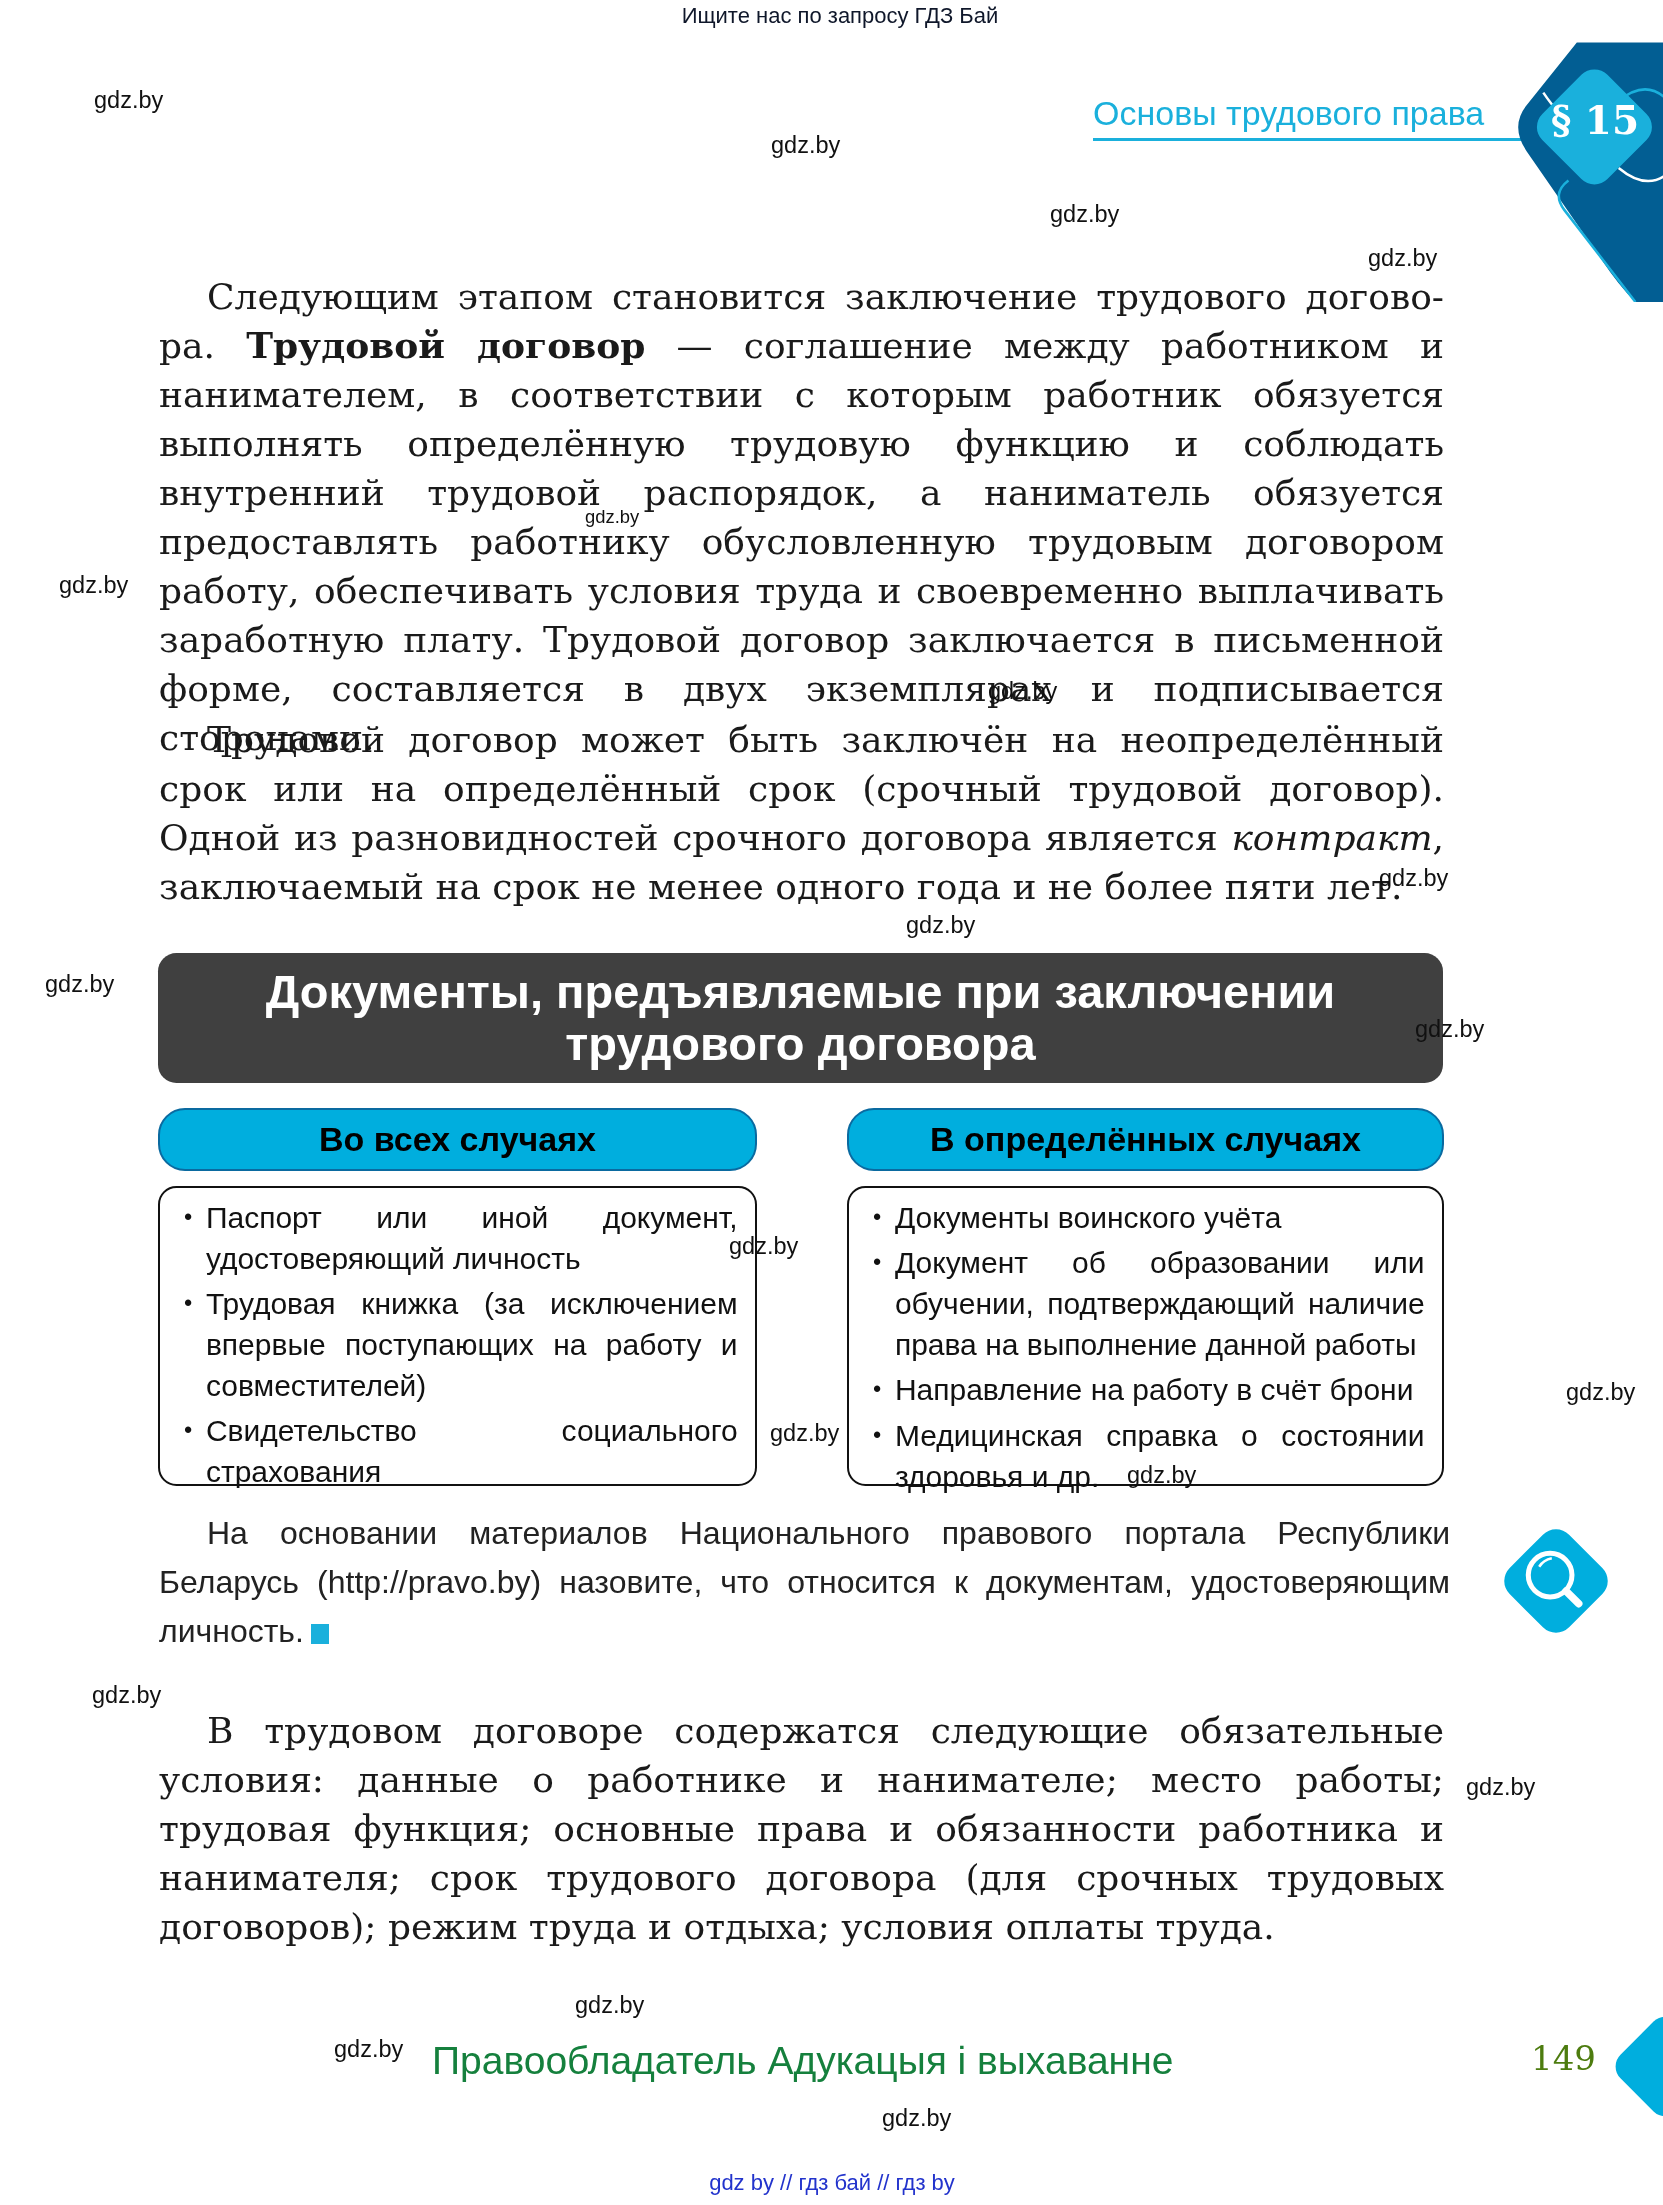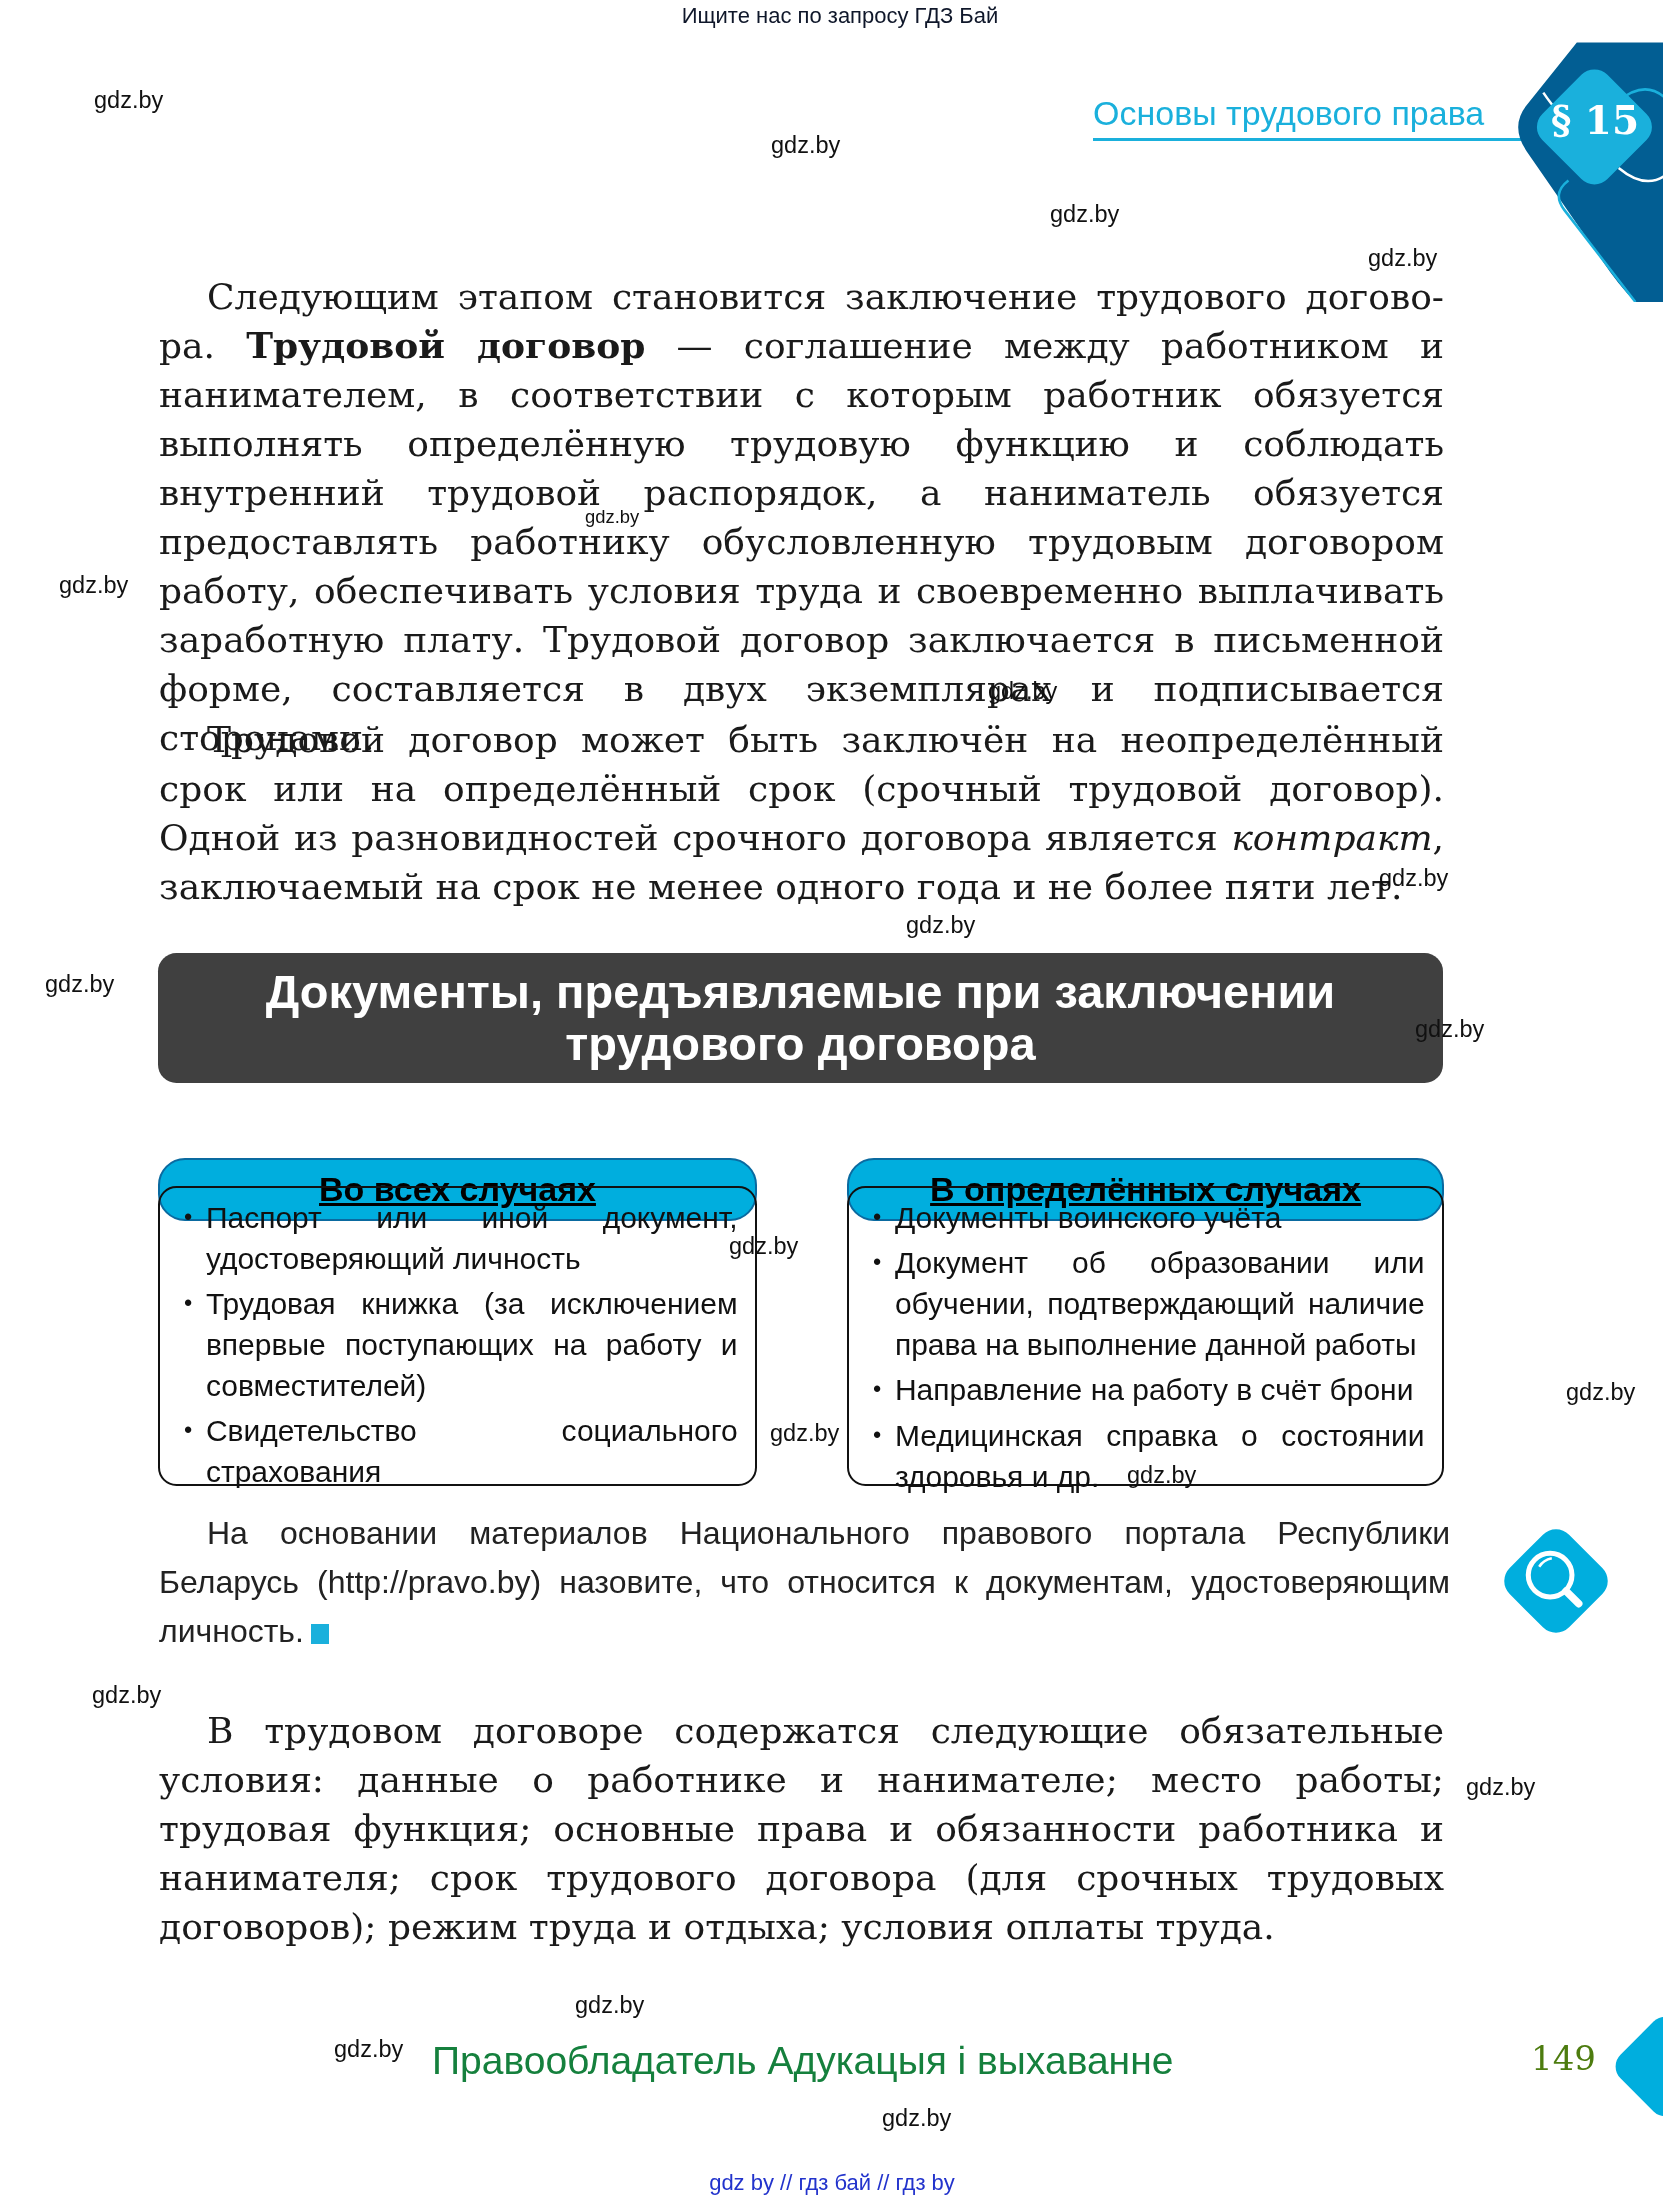--- a/index.html
+++ b/index.html
@@ -15,23 +15,23 @@
   .section-rule { left:1093px; top:138px; width:436px; height:3.4px; background:#1ab0dc; }
   .badge-wrap { left:1493px; top:34px; width:171px; height:268px; }
   .para { left:159px; width:1285px; font-size:36px; line-height:49px; text-align:justify;
     font-family:"DejaVu Serif", serif; color:#1a1a1a; }
   .para p { margin:0; text-indent:48px; }
   .para b { font-weight:bold; }
   .para i { }
   .diag-head { left:158px; top:953px; width:1285px; height:130px; background:#404040;
     border-radius:18.4px; color:#fff; font-family:"Liberation Sans", sans-serif; font-weight:bold;
     font-size:47px; line-height:52px; text-align:center; display:flex; align-items:center; justify-content:center; }
-  .sub-head { top:1158px; height:59px; background:#00aede; border:2.5px solid #0a6aa0; border-radius:27px;
+  .sub-head { top:1108px; height:59px; background:#00aede; border:2.5px solid #0a6aa0; border-radius:27px;
     font-family:"Liberation Sans", sans-serif; font-weight:bold; font-size:34px; color:#000;
-    display:flex; align-items:center; justify-content:center; box-sizing:border-box; height:63px;text-decoration:underline; }
+    display:flex; align-items:center; justify-content:center; box-sizing:border-box; height:63px; }
   .box { top:1186px; height:300px; border:2.1px solid #111; border-radius:18.4px; box-sizing:border-box;
     padding:5px 13.4px 0 18.4px; font-family:"Liberation Sans", sans-serif; font-size:30px; line-height:41px; color:#111; }
   .box ul { list-style:none; margin:4px; padding:0; }
   .box li { position:relative; padding-left:23.5px; text-align:justify; margin-bottom:4.2px; }
   .box li::before { content:"•"; position:absolute; left:1.7px; top:0; font-size:23.5px; }
   .task { left:159px; top:1509px; width:1291px; font-family:"Liberation Sans", sans-serif;
     font-size:32px; line-height:49px; color:#222; text-align:justify; }
   .task p { margin:0; text-indent:48px; }
   .task .marker { display:inline-block; width:18.4px; height:20px; background:#1ab0dc; margin-left:6.7px; vertical-align:-1.7px; }
   .mag { left:1493px; top:1518px; width:126px; height:126px; }

